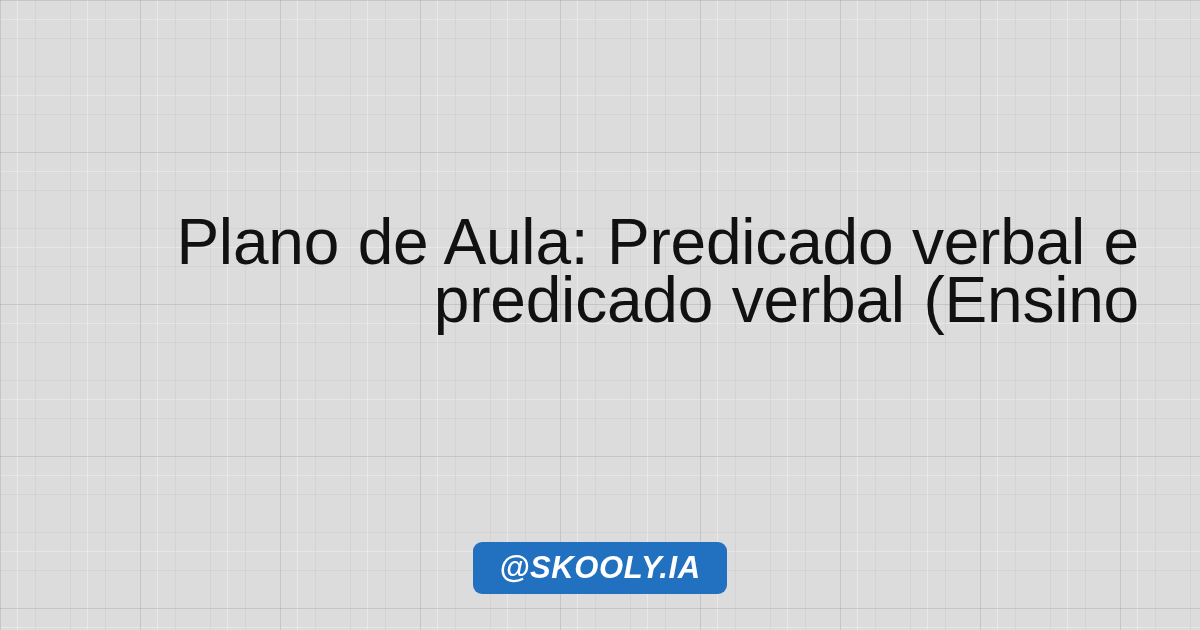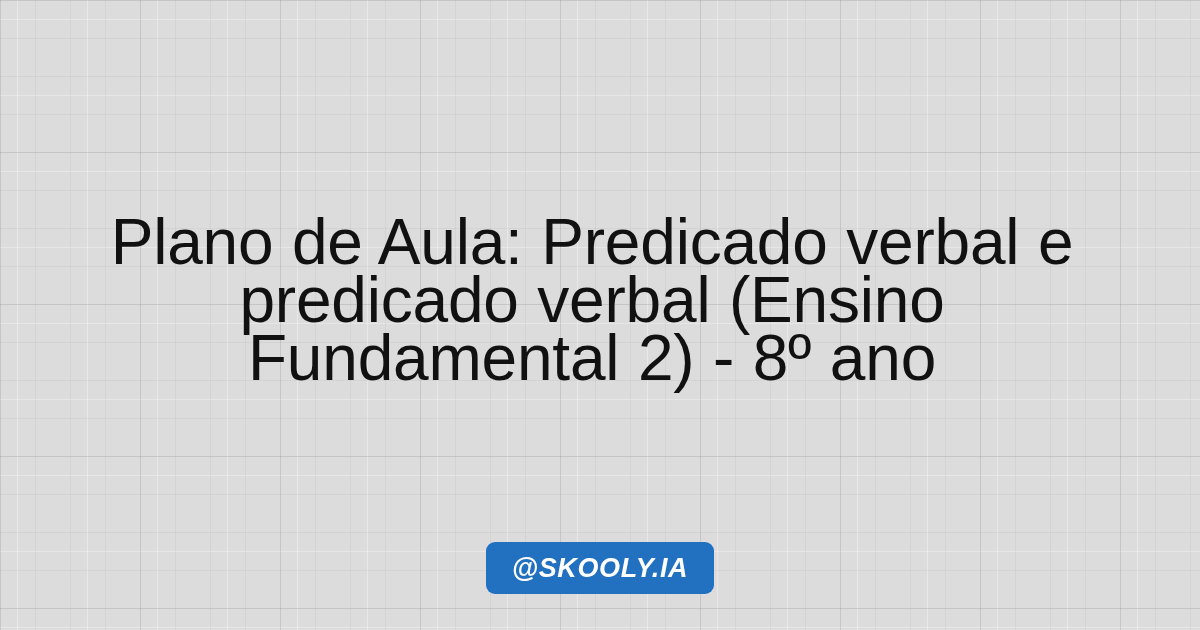--- a/index.html
+++ b/index.html
@@ -46,24 +46,24 @@
       70px 76px;
     background-position:
       0 0, 0 0,
       0 0, 0 0,
       17px 19px, 17px 19px;
   }
 
   .title-block {
     position: absolute;
     left: 0;
-    right: 16px;
+    right: 5px;
     top: 213px;
-    text-align: center;
-    padding: 0 40px;
+    text-align: right;
+    padding: 0 56px;
     box-sizing: border-box;
   }
 
   .title {
     margin: 0;
     font-family: "Liberation Sans", sans-serif;
     font-size: 64px;
     line-height: 58px;
     font-weight: 400;
     color: #111111;
@@ -83,38 +83,37 @@
   .badge {
     display: inline-flex;
     align-items: center;
     justify-content: center;
     height: 52px;
     padding: 0 26px;
     border-radius: 9px;
     background-color: #2270c0;
     color: #ffffff;
     font-family: "Liberation Sans", sans-serif;
-    font-size: 27px;
+    font-size: 31px;
     font-weight: 700;
     font-style: italic;
     letter-spacing: 0.6px;
     white-space: nowrap;
     box-sizing: border-box;
   }
 </style>
 </head>
 <body>
 
 <div class="canvas">
 
   <div class="grid-layer"></div>
 
   <div class="title-block">
     <div class="title">Plano de Aula: Predicado verbal e</div>
     <div class="title">predicado verbal (Ensino</div>
-    <div class="title">Fundamental 2) - 8º ano</div>
   </div>
 
   <div class="badge-wrap">
     <div class="badge">@SKOOLY.IA</div>
   </div>
 
 </div>
 
 </body></html>

